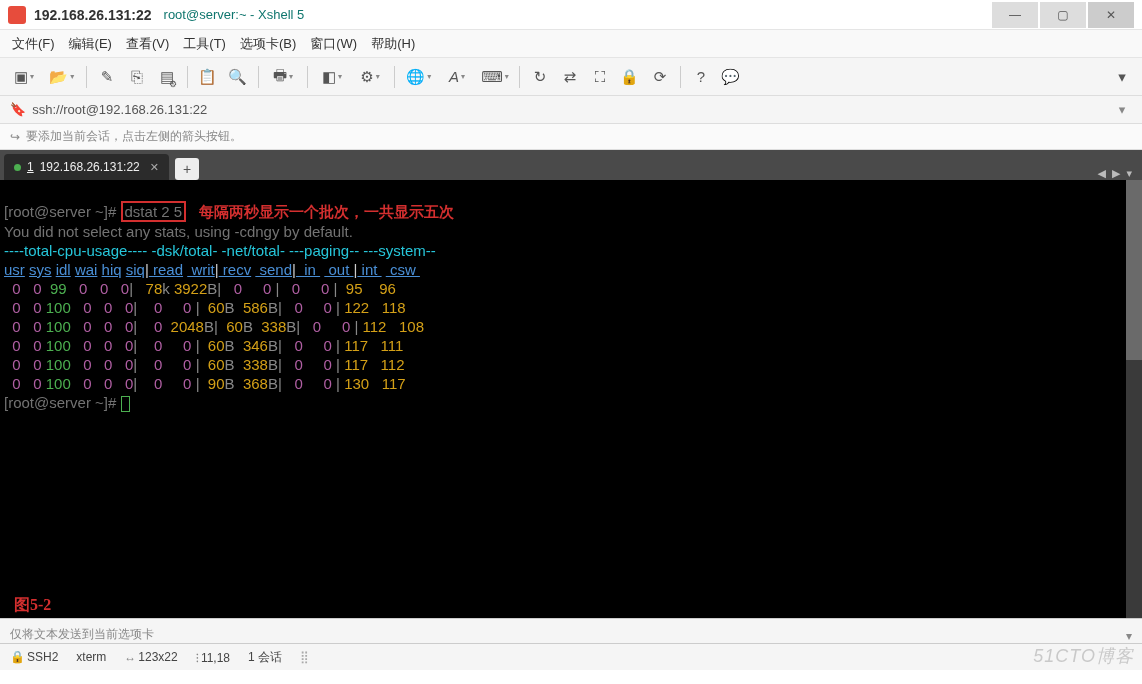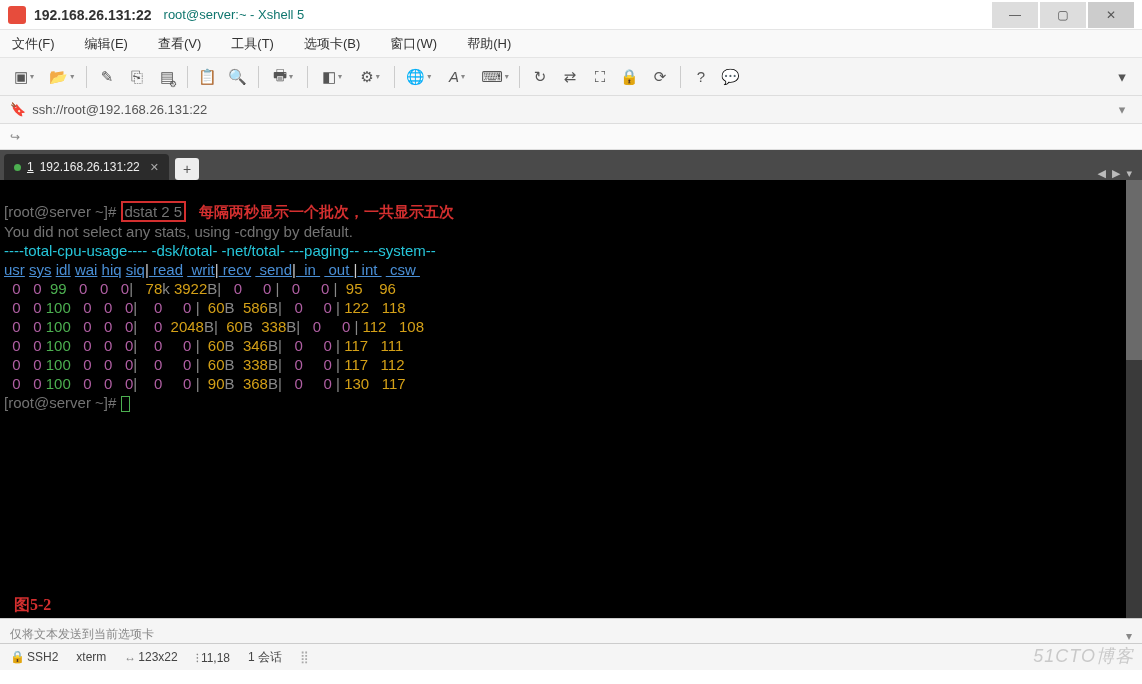--- a/index.html
+++ b/index.html
@@ -4,21 +4,21 @@
 <style>
 * { margin:0; padding:0; box-sizing:border-box; font-family:"Microsoft YaHei",Arial,sans-serif; }
 body { width:1142px; height:684px; background:#fff; overflow:hidden; position:relative; }
 .titlebar { height:30px; background:#fff; display:flex; align-items:center; padding:0 8px; border-bottom:1px solid #e5e5e5; }
 .tb-icon { width:18px; height:18px; background:#e74c3c; border-radius:3px; margin-right:8px; }
 .tb-ip { font-weight:bold; font-size:14px; color:#333; margin-right:12px; }
 .tb-sess { color:#0f766e; font-size:13px; }
 .winbtns { margin-left:auto; display:flex; gap:0; }
 .winbtn { width:46px; height:26px; display:flex; align-items:center; justify-content:center; background:#ddd; margin-left:2px; color:#555; font-size:12px; }
 .winbtn.close { background:#ccc; }
-.menubar { height:28px; display:flex; align-items:center; padding:0 12px; gap:30px; font-size:13px; color:#333; background:#f9f9f9; border-bottom:1px solid #e5e5e5; }
+.menubar { height:28px; display:flex; align-items:center; padding:0 12px; gap:14px; font-size:13px; color:#333; background:#f9f9f9; border-bottom:1px solid #e5e5e5; }
 .menubar span { cursor:default; }
 .toolbar { height:38px; display:flex; align-items:center; padding:0 6px; gap:2px; background:#f5f5f5; border-bottom:1px solid #ddd; }
 .tbtn { width:28px; height:28px; display:flex; align-items:center; justify-content:center; border-radius:2px; color:#555; font-size:15px; }
 .tbtn.dd { width:36px; }
 .tbtn.dd::after { content:"▾"; font-size:8px; margin-left:2px; color:#888; }
 .tsep { width:1px; height:22px; background:#ccc; margin:0 4px; }
 .addrbar { height:28px; display:flex; align-items:center; padding:0 10px; background:#f5f5f5; border-bottom:1px solid #ddd; font-size:13px; color:#555; }
 .addr-icn { margin-right:6px; color:#888; }
 .addrbar .plus { margin-left:auto; color:#888; width:20px; text-align:center; }
 .hintbar { height:26px; display:flex; align-items:center; padding:0 10px; font-size:12px; color:#888; background:#fafafa; border-bottom:1px solid #ddd; }
@@ -111,20 +111,21 @@
 </div>
 
 <div class="addrbar">
   <span class="addr-icn">🔖</span>
   <span>ssh://root@192.168.26.131:22</span>
   <span class="plus">▾</span>
 </div>
 
 <div class="hintbar">
   <span class="ic">↪</span>
+  <span>要添加当前会话，点击左侧的箭头按钮。</span>
 </div>
 
 <div class="tabstrip">
   <div class="tab">
     <span class="dot"></span>
     <span class="num">1</span>
     <span>192.168.26.131:22</span>
     <span class="x">✕</span>
   </div>
   <div class="tabadd">+</div>

